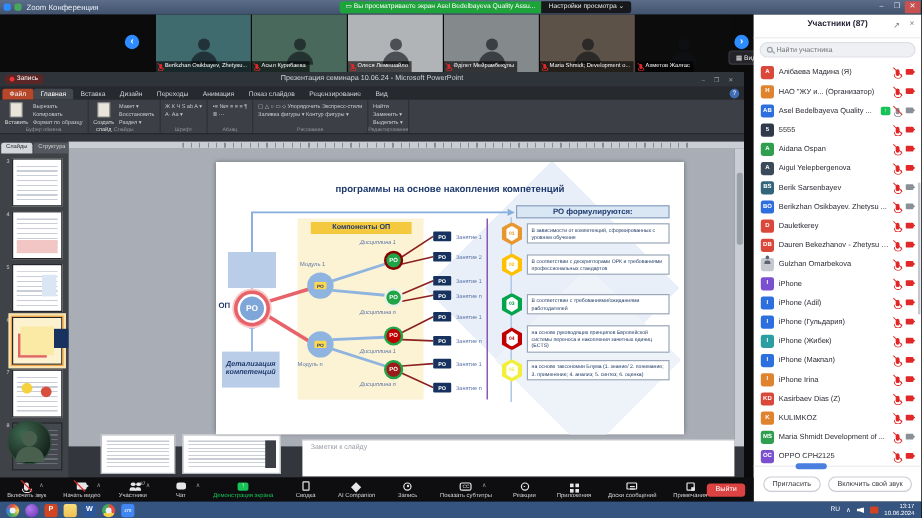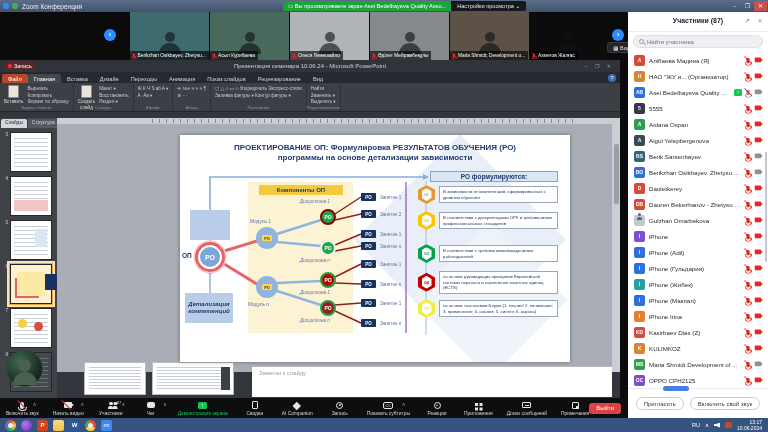--- a/index.html
+++ b/index.html
@@ -430,21 +430,21 @@
 
     <div class="notes">
       <span>Заметки к слайду</span>
     </div>
   </div>
 
   <div class="slide">
     <div class="wm"></div>
     <div class="wm wm2"></div>
     <div class="stitle">
-      <span>ПРОЕКТИРОВАНИЕ ОП: Формулировка РЕЗУЛЬТАТОВ ОБУЧЕНИЯ (РО)</span><br><span>программы на основе детализации зависимости</span>
+      <br><span>программы на основе накопления компетенций</span>
     </div>
 
     <div class="comp"></div>
 
     <svg width="390" height="227" viewBox="0 0 390 227">
       <path d="M30,75 L30,42 L243,42" stroke="#85aede" stroke-width="1.6" fill="none"></path>
       <polygon points="243,39 243,45 249,42" fill="#85aede"></polygon>
       <line x1="30" y1="105" x2="30" y2="108" stroke="#85aede" stroke-width="1.4"></line>
       <polygon points="27.5,107 32.5,107 30,111" fill="#85aede"></polygon>
       <line x1="30" y1="158" x2="30" y2="138" stroke="#85aede" stroke-width="1.4"></line>

